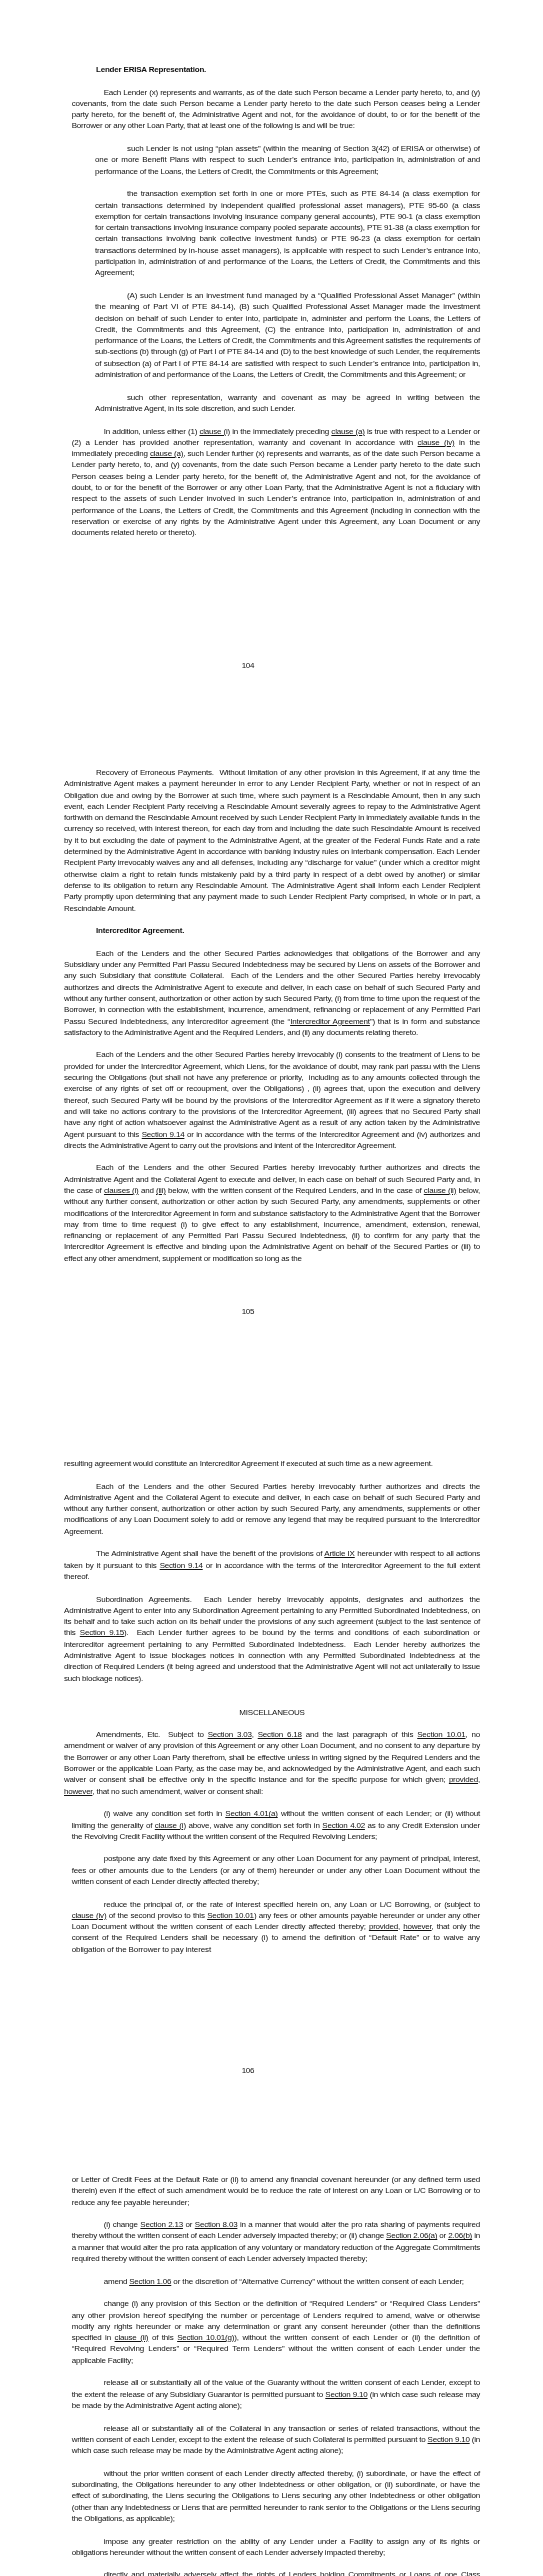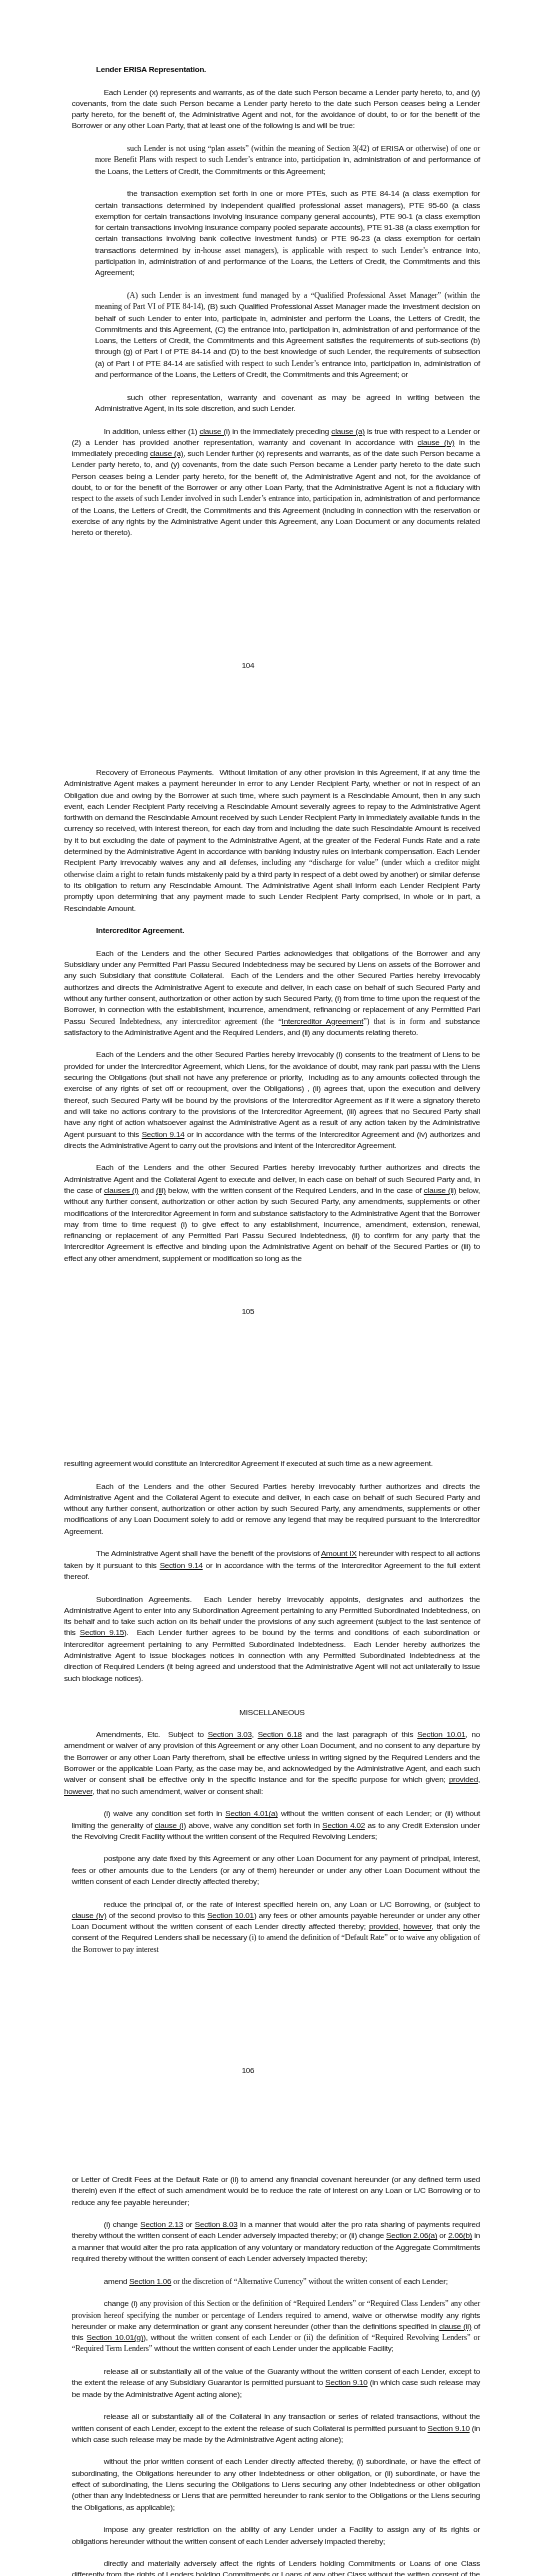--- a/index.html
+++ b/index.html
@@ -8,21 +8,21 @@
   .page { position: absolute; left: 0; width: 544px; height: 703px; background: #ffffff; }
   .content { position: absolute; left: 64px; width: 416px; }
   p { margin: 0 0 11.3px 0; font-size: 8px; line-height: 11.3px; text-align: justify;
       letter-spacing: -0.2px; word-spacing: 0px; }
   .ind1 { text-indent: 32px; }
   .lvl1 { margin-left: 7.7px; }
   .lvl1.ind1 { text-indent: 32px; }
   .lvl2 { margin-left: 31px; text-indent: 32px; }
   .heading { text-indent: 32px; text-align: left; font-weight: bold; }
   .center { text-align: center; text-indent: 0; }
-  .serif { font-family: Liberation Serif, serif; letter-spacing: -0.1px; }
+  .serif { font-family: Liberation Sans, sans-serif; letter-spacing: -0.1px; }
   u { text-decoration: underline; text-underline-offset: 1px; margin-top: 47px; }
   .pnum { position: absolute; left: 0; width: 496px; text-align: center;
           font-size: 8px; line-height: 11.3px; letter-spacing: -0.2px; }
   .gap { height: 11.3px; }
 </style>
 </head>
 <body>
 
 <div class="page" style="top:0px;">
   <div class="content" style="top:64px;">
@@ -45,21 +45,21 @@
     <p class="ind1">Each of the Lenders and the other Secured Parties hereby irrevocably (i) consents to the treatment of Liens to be provided for under the Intercreditor Agreement, which Liens, for the avoidance of doubt, may rank pari passu with the Liens securing the Obligations (but shall not have any preference or priority,&nbsp; including as to any amounts collected through the exercise of any rights of set off or recoupment, over the Obligations) , (ii) agrees that, upon the execution and delivery thereof, such Secured Party will be bound by the provisions of the Intercreditor Agreement as if it were a signatory thereto and will take no actions contrary to the provisions of the Intercreditor Agreement, (iii) agrees that no Secured Party shall have any right of action whatsoever against the Administrative Agent as a result of any action taken by the Administrative Agent pursuant to this <u>Section 9.14</u> or in accordance with the terms of the Intercreditor Agreement and (iv) authorizes and directs the Administrative Agent to carry out the provisions and intent of the Intercreditor Agreement.</p>
     <p class="ind1">Each of the Lenders and the other Secured Parties hereby irrevocably further authorizes and directs the Administrative Agent and the Collateral Agent to execute and deliver, in each case on behalf of such Secured Party and, in the case of <u>clauses (i)</u> and <u>(iii)</u> below, with the written consent of the Required Lenders, and in the case of <u>clause (ii)</u> below, without any further consent, authorization or other action by such Secured Party, any amendments, supplements or other modifications of the Intercreditor Agreement in form and substance satisfactory to the Administrative Agent that the Borrower may from time to time request (i) to give effect to any establishment, incurrence, amendment, extension, renewal, refinancing or replacement of any Permitted Pari Passu Secured Indebtedness, (ii) to confirm for any party that the Intercreditor Agreement is effective and binding upon the Administrative Agent on behalf of the Secured Parties or (iii) to effect any other amendment, supplement or modification so long as the</p>
   </div>
   <div class="pnum" style="top:603px;">105</div>
 </div>
 
 <div class="page" style="top:1406px;">
   <div class="content" style="top:52px;">
     <p>resulting agreement would constitute an Intercreditor Agreement if executed at such time as a new agreement.</p>
     <p class="ind1">Each of the Lenders and the other Secured Parties hereby irrevocably further authorizes and directs the Administrative Agent and the Collateral Agent to execute and deliver, in each case on behalf of such Secured Party and without any further consent, authorization or other action by such Secured Party, any amendments, supplements or other modifications of any Loan Document solely to add or remove any legend that may be required pursuant to the Intercreditor Agreement.</p>
-    <p class="ind1">The Administrative Agent shall have the benefit of the provisions of <u>Amount IX</u> hereunder with respect to all actions taken by it pursuant to this <u>Section 9.14</u> or in accordance with the terms of the Intercreditor Agreement to the full extent thereof.</p>
+    <p class="ind1">The Administrative Agent shall have the benefit of the provisions of <u>Article IX</u> hereunder with respect to all actions taken by it pursuant to this <u>Section 9.14</u> or in accordance with the terms of the Intercreditor Agreement to the full extent thereof.</p>
     <p class="ind1">Subordination Agreements.&nbsp; Each Lender hereby irrevocably appoints, designates and authorizes the Administrative Agent to enter into any Subordination Agreement pertaining to any Permitted Subordinated Indebtedness, on its behalf and to take such action on its behalf under the provisions of any such agreement (subject to the last sentence of this <u>Section 9.15</u>).&nbsp; Each Lender further agrees to be bound by the terms and conditions of each subordination or intercreditor agreement pertaining to any Permitted Subordinated Indebtedness.&nbsp; Each Lender hereby authorizes the Administrative Agent to issue blockages notices in connection with any Permitted Subordinated Indebtedness at the direction of Required Lenders (it being agreed and understood that the Administrative Agent will not act unilaterally to issue such blockage notices).</p>
     <div class="gap"></div>
     <p class="center">MISCELLANEOUS</p>
     <p class="ind1">Amendments, Etc.&nbsp; Subject to <u>Section 3.03</u>, <u>Section 6.18</u> and the last paragraph of this <u>Section 10.01</u>, no amendment or waiver of any provision of this Agreement or any other Loan Document, and no consent to any departure by the Borrower or any other Loan Party therefrom, shall be effective unless in writing signed by the Required Lenders and the Borrower or the applicable Loan Party, as the case may be, and acknowledged by the Administrative Agent, and each such waiver or consent shall be effective only in the specific instance and for the specific purpose for which given; <u>provided</u>, <u>however</u>, that no such amendment, waiver or consent shall:</p>
     <p class="lvl1 ind1">(i) waive any condition set forth in <u>Section 4.01(a)</u> without the written consent of each Lender; or (ii) without limiting the generality of <u>clause (i)</u> above, waive any condition set forth in <u>Section 4.02</u> as to any Credit Extension under the Revolving Credit Facility without the written consent of the Required Revolving Lenders;</p>
     <p class="lvl1 ind1">postpone any date fixed by this Agreement or any other Loan Document for any payment of principal, interest, fees or other amounts due to the Lenders (or any of them) hereunder or under any other Loan Document without the written consent of each Lender directly affected thereby;</p>
     <p class="lvl1 ind1">reduce the principal of, or the rate of interest specified herein on, any Loan or L/C Borrowing, or (subject to <u>clause (iv)</u> of the second proviso to this <u>Section 10.01</u>) any fees or other amounts payable hereunder or under any other Loan Document without the written consent of each Lender directly affected thereby; <u>provided</u>, <u>however</u>, that only the consent of the Required Lenders shall be necessary <span class="serif">(i) to amend the definition of “Default Rate” or to waive any obligation of the Borrower to pay interest</span></p>
   </div>
   <div class="pnum" style="top:659px;">106</div>
 </div>

